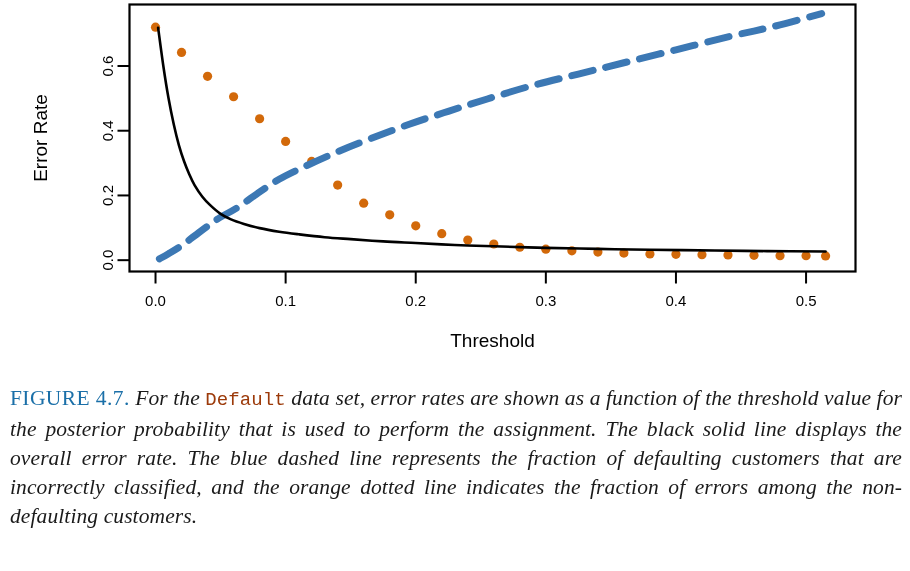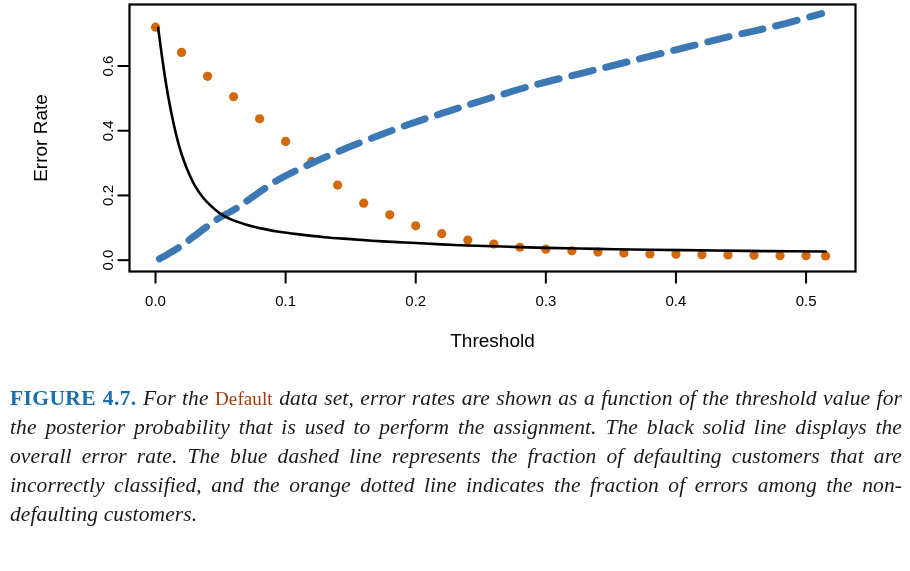--- a/index.html
+++ b/index.html
@@ -54,26 +54,26 @@
     font-size: 21.5px;
     line-height: 29px;
     color: #1a1a1a;
     text-align: justify;
     text-align-last: left;
     letter-spacing: 0.1px;
   }
   #caption .fig-no {
     font-family: "Liberation Serif", serif;
     font-style: normal;
-    font-weight: bold;
+    font-weight: normal;
     font-size: 21.5px;
     letter-spacing: 0.4px;
   }
   #caption .mono {
-    font-family: Liberation Serif, serif;
+    font-family: Liberation Mono, monospace;
     font-style: normal;
     font-size: 19px;
   }
 </style>
 </head>
 <body>
 
 <div id="root">
 
   <div id="figure">

